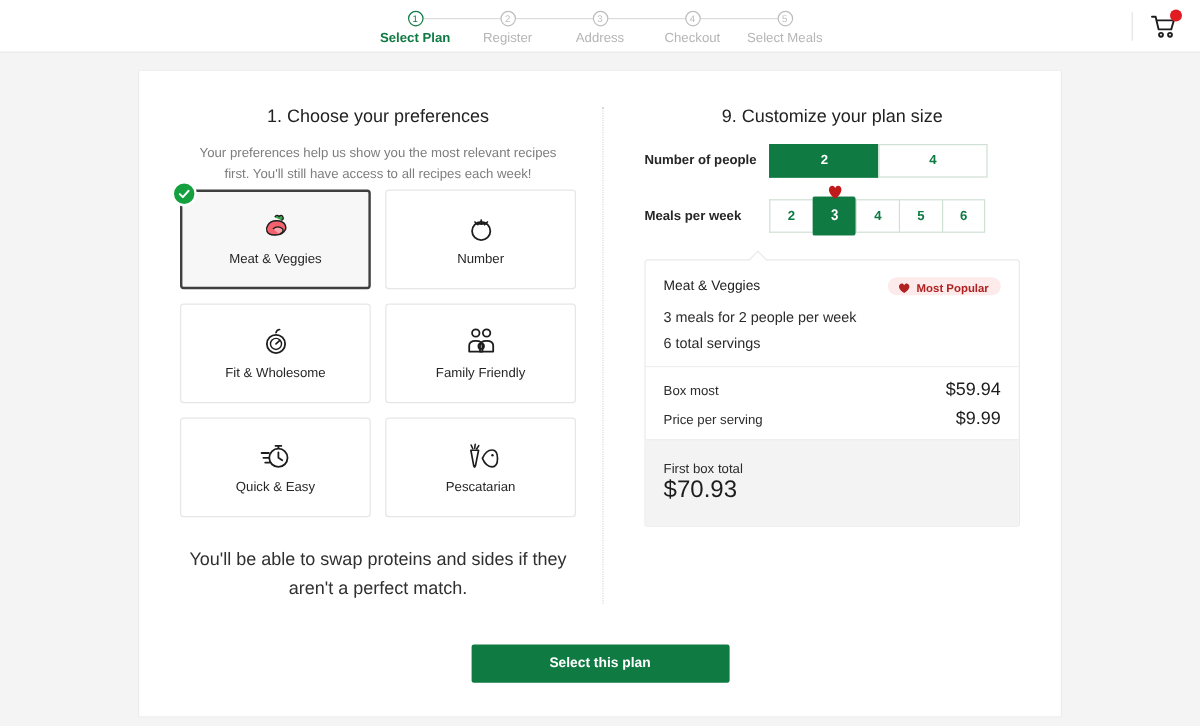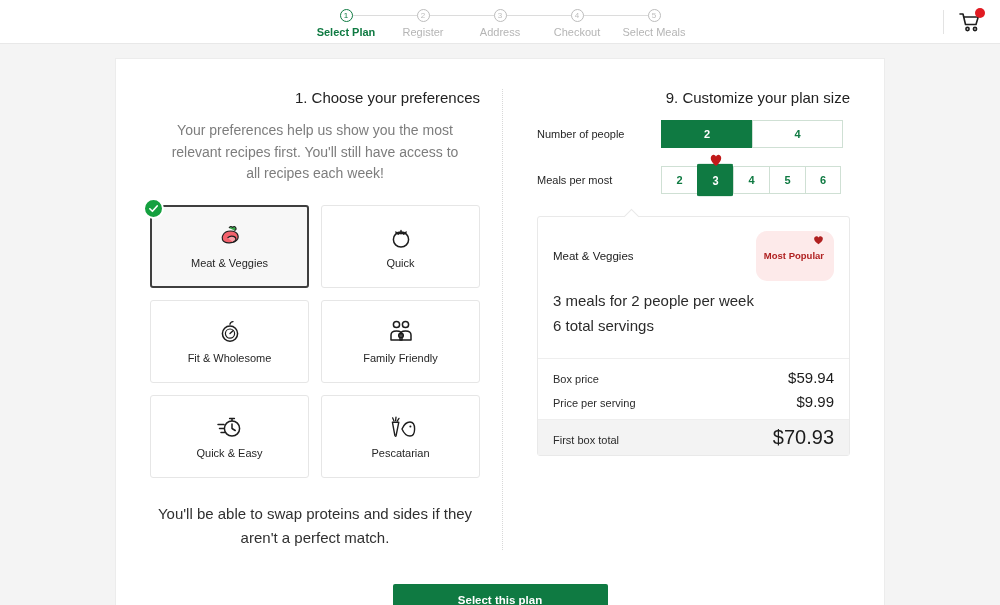--- a/index.html
+++ b/index.html
@@ -97,33 +97,33 @@
   .col-left { width: 346px; padding-right: 16px; }
   .col-divider {
     width: 1px;
     border-left: 1px dotted #d8d8d8;
     margin: 0 6px;
     align-self: stretch;
   }
   .col-right { flex: 1; padding-left: 28px; }
 
   .sec-title {
-    text-align: right;
+    text-align: center;
     font-size: 15px;
     color: #222;
     font-weight: normal;
     margin-bottom: 14px;
   }
   .sec-sub {
     text-align: center;
-    font-size: 14px;
+    font-size: 11px;
     color: #7d7d7d;
     line-height: 1.55;
     padding: 0 14px;
-    margin-bottom: 20px;
+    margin-bottom: 4px;
   }
 
   
   .pref-grid {
     display: grid;
     grid-template-columns: 1fr 1fr;
     gap: 12px;
   }
   .pref-card {
     position: relative;
@@ -157,21 +157,21 @@
     text-align: center;
     font-size: 15px;
     color: #303030;
     line-height: 1.6;
     margin-top: 24px;
     padding: 0 4px;
   }
 
   
   .opt-row { display: flex; align-items: center; margin-bottom: 18px; }
-  .opt-label { width: 124px; font-size: 11px; color: #262626; }
+  .opt-label { width: 104px; font-size: 11px; color: #262626; font-weight: bold; }
   .seg { display: flex; position: relative; }
   .seg-btn {
     border: 1px solid #cfe0d4;
     border-right: none;
     background: #fff;
     color: #0f7a42;
     font-size: 11px;
     font-weight: bold;
     display: flex; align-items: center; justify-content: center;
     height: 28px;
@@ -211,45 +211,44 @@
     border-top: 1px solid #e9e9e9;
     transform: rotate(45deg);
   }
   .sum-head { padding: 14px 15px 12px; }
   .sum-head-top {
     display: flex; align-items: center; justify-content: space-between;
     margin-bottom: 11px;
   }
   .sum-plan { font-size: 11.5px; color: #222; }
   .badge {
-    display: flex; align-items: flex-end; gap: 5px;
+    display: flex; align-items: flex-start; gap: 5px;
     background: #fdeaea;
     color: #b02121;
     font-size: 9.5px;
     font-weight: bold;
     border-radius: 11px;
-    padding: 4px 10px 20px 8px;
-    flex-direction: column;
-  }
-  .sum-line { font-size: 15px; color: #2b2b2b; margin-bottom: 8px; }
-  .sum-line:last-child { margin-bottom: 12px; }
+    padding: 4px 10px 0 8px;
+  }
+  .sum-line { font-size: 12px; color: #2b2b2b; margin-bottom: 8px; }
+  .sum-line:last-child { margin-bottom: 0; }
 
   .price-block { border-top: 1px solid #eeeeee; padding: 10px 15px 9px; }
   .price-row {
     display: flex; align-items: baseline; justify-content: space-between;
     margin-bottom: 7px;
   }
   .price-row:last-child { margin-bottom: 0; text-align: center; }
   .price-name { font-size: 11px; color: #2b2b2b; }
   .price-val { font-size: 15px; color: #1c1c1c; }
   .total-row {
     background: #f3f3f3;
     border-top: 1px solid #eeeeee;
-    padding: 6px 15px;
-    display: flex; align-items: baseline; justify-content: space-between;
+    padding: 18px 15px;
+    display: flex; align-items: baseline; justify-content: space-between; flex-direction: column;
   }
   .total-row .price-val { font-size: 20px; }
 
   
   .cta-wrap { display: flex; justify-content: center; margin-top: 34px; }
   .cta {
     width: 215px; height: 32px;
     background: #0f7a42;
     color: #fff;
     font-size: 11.5px;
@@ -342,21 +341,21 @@
             <div class="pref-label">Meat &amp; Veggies</div>
           </div>
 
           <div class="pref-card">
             <div class="pref-icon">
               <svg width="24" height="26" viewBox="0 0 24 26">
                 <circle cx="12" cy="15.5" r="7.6" fill="none" stroke="#1d1d1d" stroke-width="1.5"></circle>
                 <path d="M6.8 8 l2.4 2.2 M12 6.4 l0 3.4 M17.2 8 l-2.4 2.2 M7.6 9.6 h8.8" fill="none" stroke="#1d1d1d" stroke-width="1.4" stroke-linecap="round"></path>
               </svg>
             </div>
-            <div class="pref-label">Quick</div>
+            <div class="pref-label">Number</div>
           </div>
 
           <div class="pref-card">
             <div class="pref-icon">
               <svg width="24" height="26" viewBox="0 0 24 26">
                 <path d="M12 5.2 q.6 -2.4 3 -2.6" fill="none" stroke="#1d1d1d" stroke-width="1.4" stroke-linecap="round"></path>
                 <circle cx="12" cy="14.6" r="7.6" fill="none" stroke="#1d1d1d" stroke-width="1.5"></circle>
                 <circle cx="12" cy="14.6" r="4.6" fill="none" stroke="#1d1d1d" stroke-width="1.2"></circle>
                 <path d="M12 14.6 l3 -2.8" fill="none" stroke="#1d1d1d" stroke-width="1.4" stroke-linecap="round"></path>
               </svg>
@@ -416,21 +415,21 @@
 
         <div class="opt-row">
           <div class="opt-label">Number of people</div>
           <div class="seg seg-people">
             <div class="seg-btn active">2</div>
             <div class="seg-btn">4</div>
           </div>
         </div>
 
         <div class="opt-row">
-          <div class="opt-label">Meals per most</div>
+          <div class="opt-label">Meals per week</div>
           <div class="seg seg-meals">
             <div class="seg-btn">2</div>
             <div class="seg-btn active">
               <div class="heart-marker">
                 <svg width="13" height="12" viewBox="0 0 14 13">
                   <path d="M7 12 C1 8 0.4 4.4 2.3 2.6 C4 1 6 1.8 7 3.4 C8 1.8 10 1 11.7 2.6 C13.6 4.4 13 8 7 12 Z" fill="#c11a1a"></path>
                 </svg>
               </div>
               <span>3</span>
             </div>
@@ -452,21 +451,21 @@
                 </svg>
                 <span>Most Popular</span>
               </div>
             </div>
             <div class="sum-line">3 meals for 2 people per week</div>
             <div class="sum-line">6 total servings</div>
           </div>
 
           <div class="price-block">
             <div class="price-row">
-              <div class="price-name">Box price</div>
+              <div class="price-name">Box most</div>
               <div class="price-val">$59.94</div>
             </div>
             <div class="price-row">
               <div class="price-name">Price per serving</div>
               <div class="price-val">$9.99</div>
             </div>
           </div>
 
           <div class="total-row">
             <div class="price-name">First box total</div>

